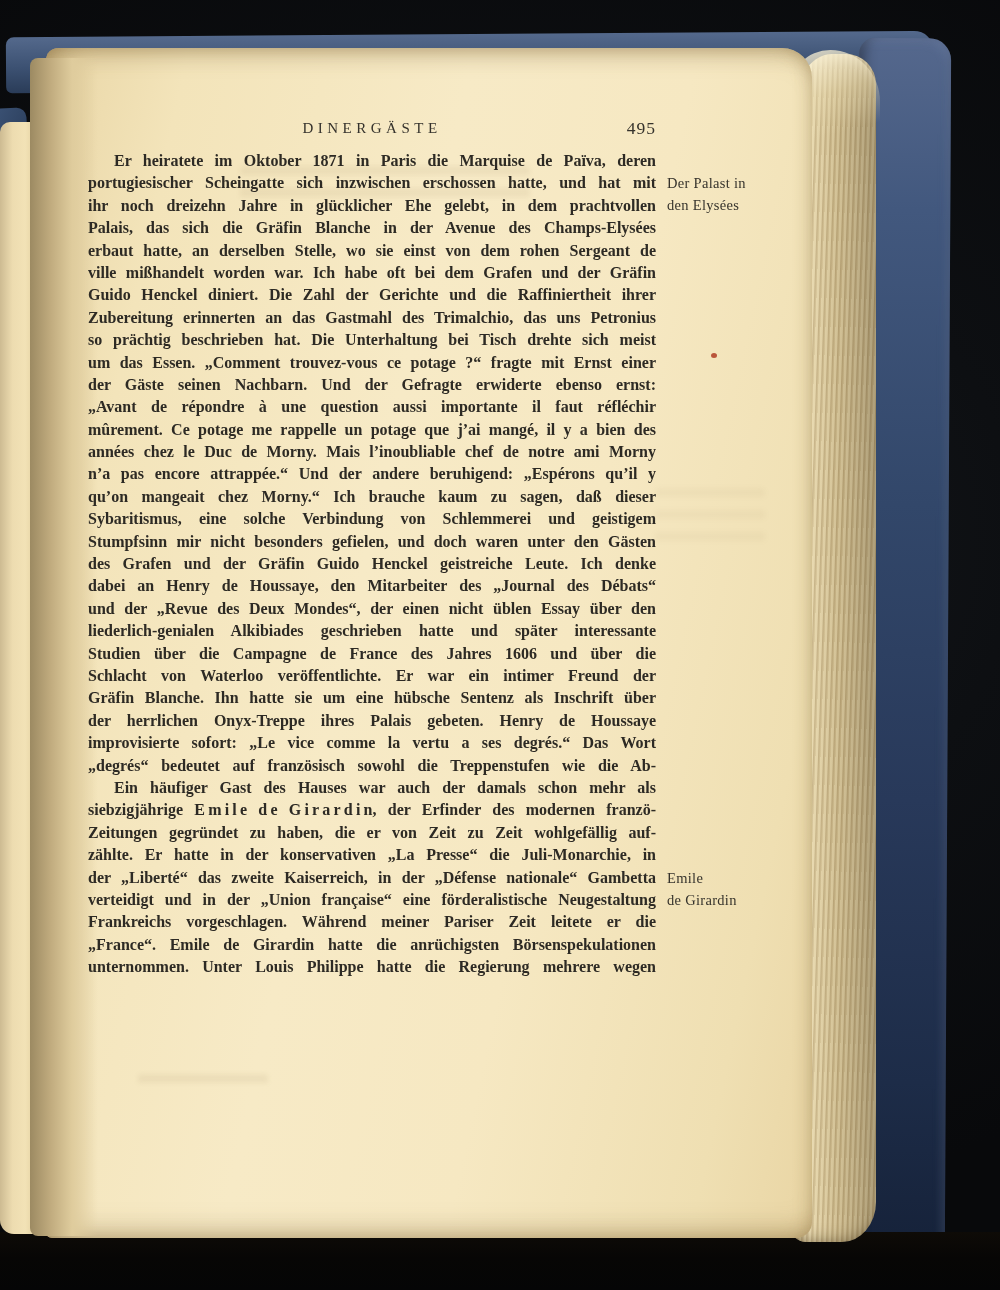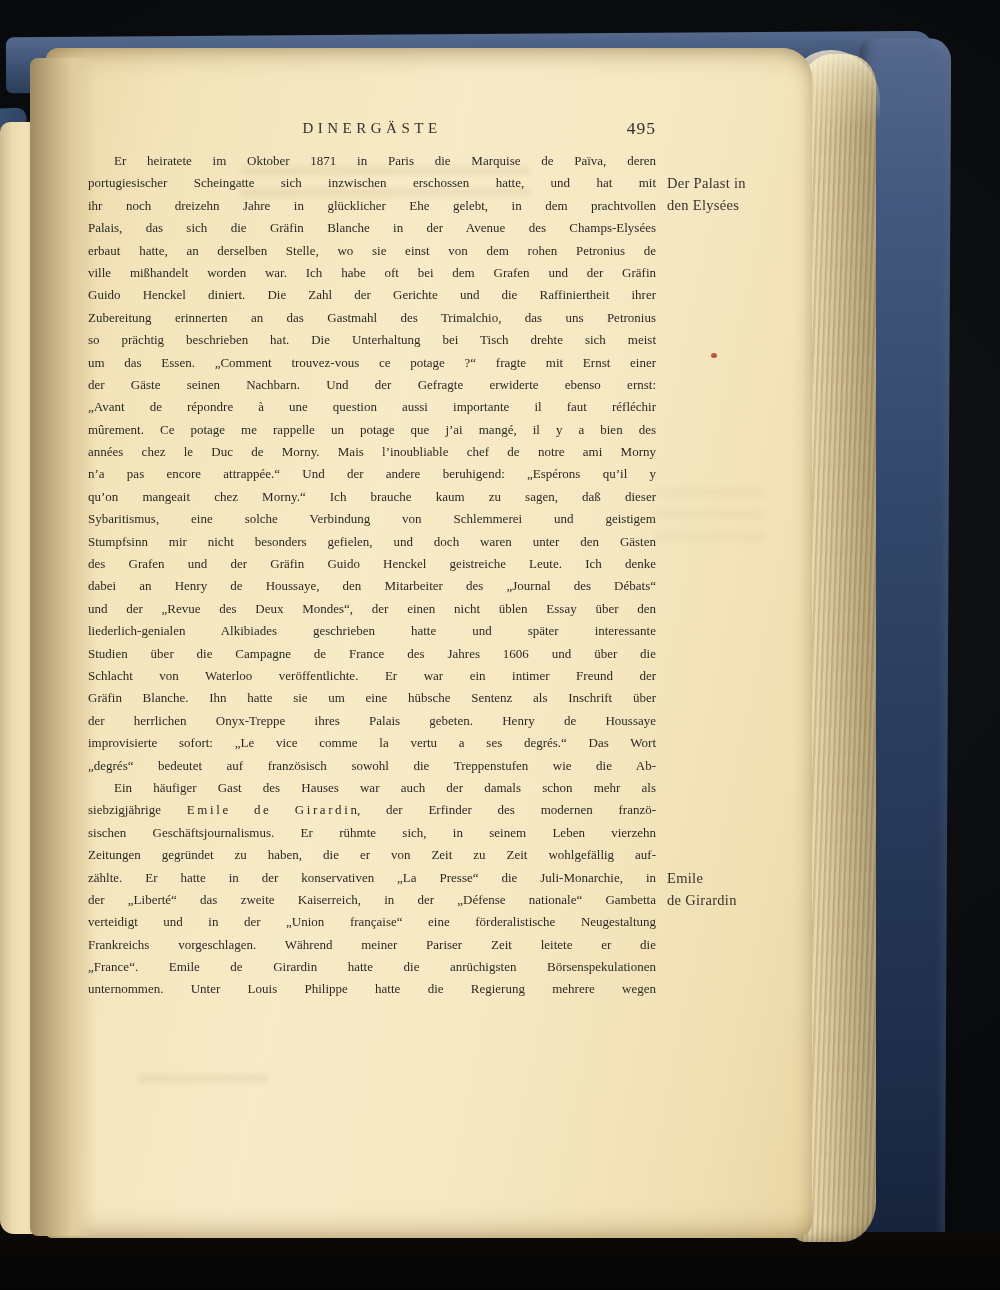--- a/index.html
+++ b/index.html
@@ -91,21 +91,21 @@
   
   .header-row { left:88px; top:120px; width:568px; height:24px; color:#35322c; }
   .running-title {
     position:absolute; left:0; right:0; text-align:center;
     font-size:15px; letter-spacing:4.5px; font-weight:400;
   }
   .page-number { position:absolute; right:0; top:-2px; font-size:17.5px; letter-spacing:1px; }
 
   .body-text {
     left:88px; top:150px; width:568px;
-    color:#2d2a24; font-size:13px;
+    color:#2d2a24; font-size:16px;font-weight:bold;
   }
   .bline {
     height:22.4px; line-height:22.4px; white-space:nowrap;
     text-align:justify; text-align-last:justify;
     text-justify:inter-word;
   }
   .bline.indent { text-indent:26px; }
   .bline.end { text-align-last:left; }
 
   .margin-note {
@@ -140,21 +140,21 @@
   <div class="abs header-row">
     <div class="running-title">DINERGÄSTE</div>
     <div class="page-number">495</div>
   </div>
 
   <div class="abs body-text">
     <div class="bline indent">Er heiratete im Oktober 1871 in Paris die Marquise de Païva, deren</div>
     <div class="bline">portugiesischer Scheingatte sich inzwischen erschossen hatte, und hat mit</div>
     <div class="bline">ihr noch dreizehn Jahre in glücklicher Ehe gelebt, in dem prachtvollen</div>
     <div class="bline">Palais, das sich die Gräfin Blanche in der Avenue des Champs-Elysées</div>
-    <div class="bline">erbaut hatte, an derselben Stelle, wo sie einst von dem rohen Petronius de</div>
+    <div class="bline">erbaut hatte, an derselben Stelle, wo sie einst von dem rohen Sergeant de</div>
     <div class="bline">ville mißhandelt worden war. Ich habe oft bei dem Grafen und der Gräfin</div>
     <div class="bline">Guido Henckel diniert. Die Zahl der Gerichte und die Raffiniertheit ihrer</div>
     <div class="bline">Zubereitung erinnerten an das Gastmahl des Trimalchio, das uns Petronius</div>
     <div class="bline">so prächtig beschrieben hat. Die Unterhaltung bei Tisch drehte sich meist</div>
     <div class="bline">um das Essen. „Comment trouvez-vous ce potage ?“ fragte mit Ernst einer</div>
     <div class="bline">der Gäste seinen Nachbarn. Und der Gefragte erwiderte ebenso ernst:</div>
     <div class="bline">„Avant de répondre à une question aussi importante il faut réfléchir</div>
     <div class="bline">mûrement. Ce potage me rappelle un potage que j’ai mangé, il y a bien des</div>
     <div class="bline">années chez le Duc de Morny. Mais l’inoubliable chef de notre ami Morny</div>
     <div class="bline">n’a pas encore attrappée.“ Und der andere beruhigend: „Espérons qu’il y</div>
@@ -166,21 +166,20 @@
     <div class="bline">und der „Revue des Deux Mondes“, der einen nicht üblen Essay über den</div>
     <div class="bline">liederlich-genialen Alkibiades geschrieben hatte und später interessante</div>
     <div class="bline">Studien über die Campagne de France des Jahres 1606 und über die</div>
     <div class="bline">Schlacht von Waterloo veröffentlichte. Er war ein intimer Freund der</div>
     <div class="bline">Gräfin Blanche. Ihn hatte sie um eine hübsche Sentenz als Inschrift über</div>
     <div class="bline">der herrlichen Onyx-Treppe ihres Palais gebeten. Henry de Houssaye</div>
     <div class="bline">improvisierte sofort: „Le vice comme la vertu a ses degrés.“ Das Wort</div>
     <div class="bline">„degrés“ bedeutet auf französisch sowohl die Treppenstufen wie die Ab-</div>
     <div class="bline indent">Ein häufiger Gast des Hauses war auch der damals schon mehr als</div>
     <div class="bline">siebzigjährige E m i l e d e G i r a r d i n, der Erfinder des modernen franzö-</div>
-    <div class="bline">sischen Geschäftsjournalismus. Er rühmte sich, in seinem Leben vierzehn</div>
     <div class="bline">Zeitungen gegründet zu haben, die er von Zeit zu Zeit wohlgefällig auf-</div>
     <div class="bline">zählte. Er hatte in der konservativen „La Presse“ die Juli-Monarchie, in</div>
     <div class="bline">der „Liberté“ das zweite Kaiserreich, in der „Défense nationale“ Gambetta</div>
     <div class="bline">verteidigt und in der „Union française“ eine förderalistische Neugestaltung</div>
     <div class="bline">Frankreichs vorgeschlagen. Während meiner Pariser Zeit leitete er die</div>
     <div class="bline">„France“. Emile de Girardin hatte die anrüchigsten Börsenspekulationen</div>
     <div class="bline">unternommen. Unter Louis Philippe hatte die Regierung mehrere wegen</div>
   </div>
 
   <div class="abs margin-note note-1">

